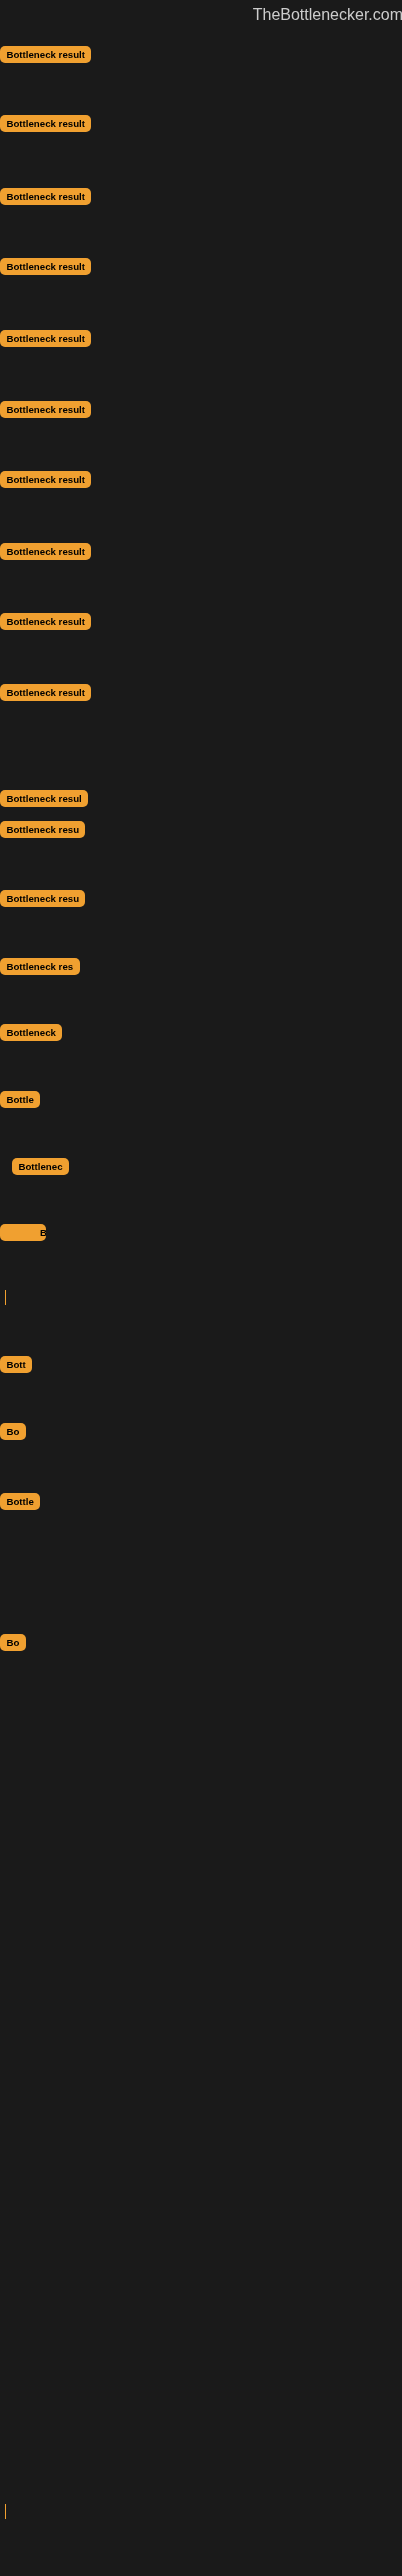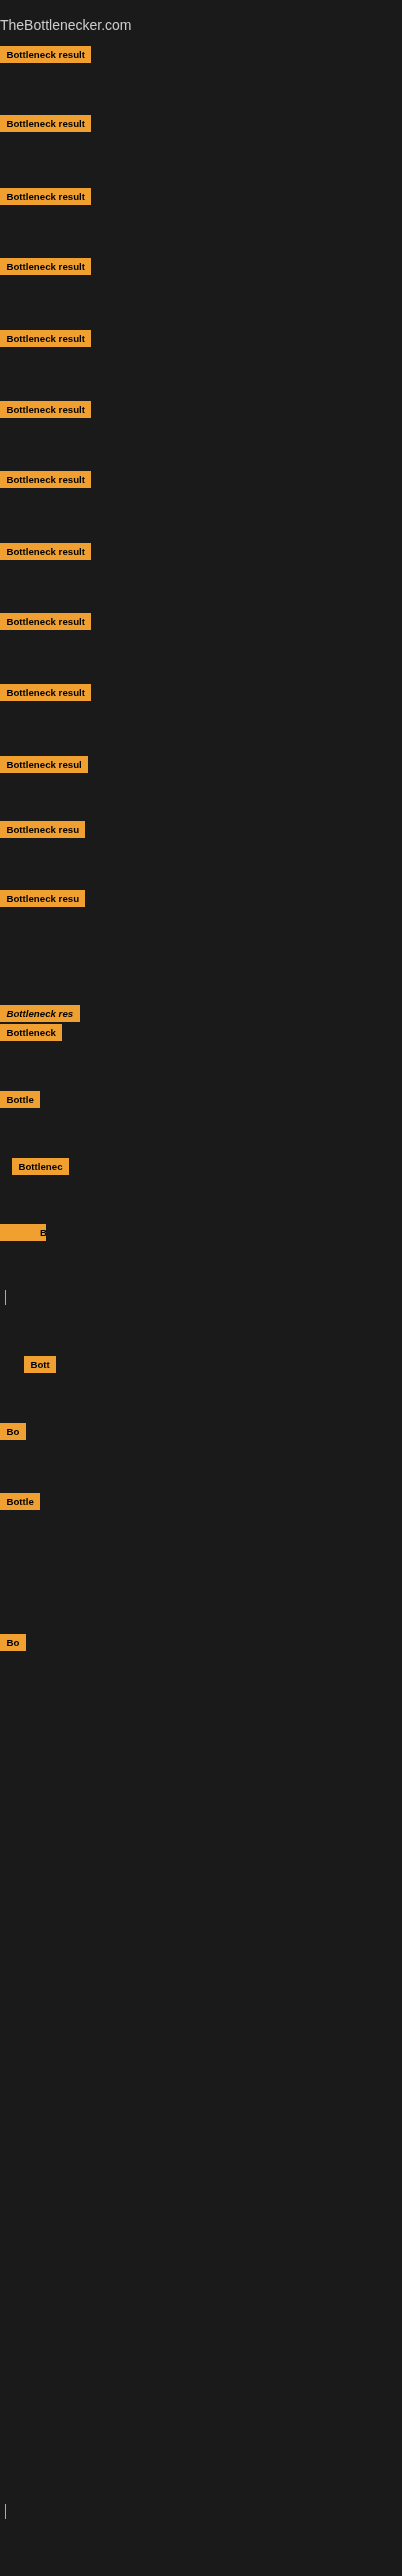--- a/index.html
+++ b/index.html
@@ -8,34 +8,33 @@
       box-sizing: border-box;
     }
     body {
       background-color: #1a1a1a;
       width: 403px;
       min-height: 2576px;
       font-family: Arial, sans-serif;
       position: relative;
     }
     .site-title {
-      text-align: left;
+      text-align: right;
       color: #cccccc;
-      font-size: 14px;
+      font-size: 16px;
       padding: 6.4px 0 9.7px 0;
-      margin-top: 11px;
     }
     .bottleneck-badge {
       background-color: #f0a030;
       color: #000;
       font-size: 9.7px;
       font-weight: bold;
       padding: 3.2px 6.4px;
       display: inline-block;
-      border-radius: 0;
+      border-radius: 5px;
       white-space: nowrap;
       overflow: hidden;
     }
     .result-row {
       position: absolute;
       left: 0;
     }
     .vertical-line {
       position: absolute;
       left: 4.8px;
@@ -51,27 +50,27 @@
 <div class="result-row" style="top: 46px; left: 0px;"><div class="bottleneck-badge" style="max-width: 118px;">Bottleneck result</div></div>
 <div class="result-row" style="top: 115px; left: 0px;"><div class="bottleneck-badge" style="max-width: 122px;">Bottleneck result</div></div>
 <div class="result-row" style="top: 188px; left: 0px;"><div class="bottleneck-badge" style="max-width: 119px;">Bottleneck result</div></div>
 <div class="result-row" style="top: 258px; left: 0px;"><div class="bottleneck-badge" style="max-width: 117px;">Bottleneck result</div></div>
 <div class="result-row" style="top: 330px; left: 0px;"><div class="bottleneck-badge" style="max-width: 118px;">Bottleneck result</div></div>
 <div class="result-row" style="top: 401px; left: 0px;"><div class="bottleneck-badge" style="max-width: 118px;">Bottleneck result</div></div>
 <div class="result-row" style="top: 471px; left: 0px;"><div class="bottleneck-badge" style="max-width: 118px;">Bottleneck result</div></div>
 <div class="result-row" style="top: 543px; left: 0px;"><div class="bottleneck-badge" style="max-width: 118px;">Bottleneck result</div></div>
 <div class="result-row" style="top: 613px; left: 0px;"><div class="bottleneck-badge" style="max-width: 114px;">Bottleneck result</div></div>
 <div class="result-row" style="top: 684px; left: 0px;"><div class="bottleneck-badge" style="max-width: 112px;">Bottleneck result</div></div>
-<div class="result-row" style="top: 756px; left: 0px;"><div class="bottleneck-badge" style="max-width: 103px;">Bottleneck resul</div></div>
+<div class="result-row" style="top: 790px; left: 0px;"><div class="bottleneck-badge" style="max-width: 103px;">Bottleneck resul</div></div>
 <div class="result-row" style="top: 821px; left: 0px;"><div class="bottleneck-badge" style="max-width: 97px;">Bottleneck resu</div></div>
 <div class="result-row" style="top: 890px; left: 0px;"><div class="bottleneck-badge" style="max-width: 95px;">Bottleneck resu</div></div>
-<div class="result-row" style="top: 1005px; left: 0px; font-style: italic;"><div class="bottleneck-badge" style="max-width: 89px;">Bottleneck res</div></div>
+<div class="result-row" style="top: 958px; left: 0px;"><div class="bottleneck-badge" style="max-width: 89px;">Bottleneck res</div></div>
 <div class="result-row" style="top: 1024px; left: 0px; text-align: right;"><div class="bottleneck-badge" style="max-width: 71px;">Bottleneck</div></div>
 <div class="result-row" style="top: 1091px; left: 0px;"><div class="bottleneck-badge" style="max-width: 52px;">Bottle</div></div>
 <div class="result-row" style="top: 1158px; left: 0px; margin-left: 12px;"><div class="bottleneck-badge" style="max-width: 65px;">Bottlenec</div></div>
 <div class="result-row" style="top: 1224px; left: 0px;"><div class="bottleneck-badge" style="max-width: 39px; padding-left: 40px;">Bot</div></div>
 <div class="vertical-line" style="top: 1290px; height: 14.5px;"></div>
-<div class="result-row" style="top: 1356px; left: 0px;"><div class="bottleneck-badge" style="max-width: 43px; margin-left: 24px;">Bott</div></div>
+<div class="result-row" style="top: 1356px; left: 0px;"><div class="bottleneck-badge" style="max-width: 43px;">Bott</div></div>
 <div class="result-row" style="top: 1423px; left: 0px;"><div class="bottleneck-badge" style="max-width: 32px;">Bo</div></div>
 <div class="result-row" style="top: 1493px; left: 0px;"><div class="bottleneck-badge" style="max-width: 52px;">Bottle</div></div>
 <div class="result-row" style="top: 1634px; left: 0px;"><div class="bottleneck-badge" style="max-width: 32px;">Bo</div></div>
 <div class="vertical-line" style="top: 2504px; height: 14.5px;"></div>
 
 
 </body></html>

